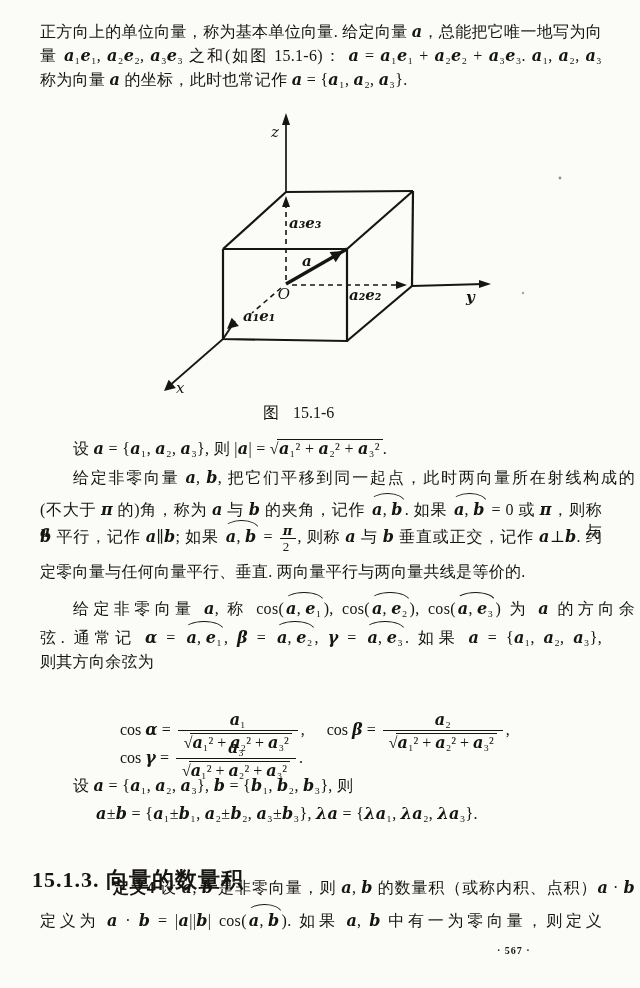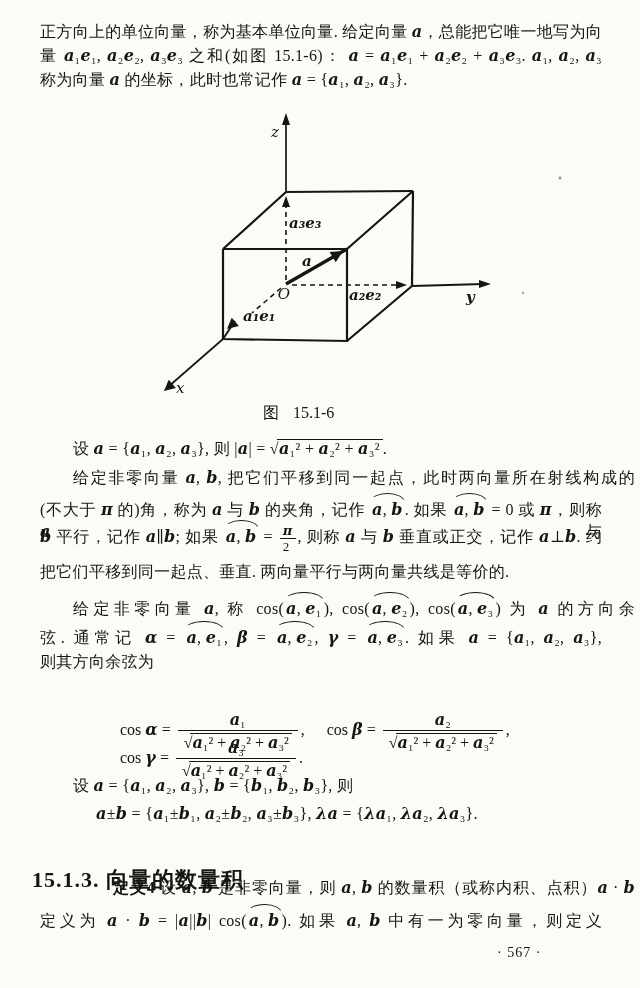--- a/index.html
+++ b/index.html
@@ -34,21 +34,21 @@
   .frac.small{font-size:13px;line-height:13px;margin:0 2px;}
   .frac.small .num{padding:0 3px 1px;}
   .frac.small .den{padding:1px 3px 0;}
   .formula-row{position:absolute;font-size:16px;color:#171514;}
   .fgap{display:inline-block;width:22px;}
   #section-heading{
     position:absolute;left:32px;top:865px;font-size:22px;font-weight:bold;letter-spacing:1px;
   }
   #figure-caption{position:absolute;left:263px;top:403px;font-size:16px;}
   #figure-caption .capnum{margin-left:14px;}
-  #page-number{position:absolute;left:497px;top:945px;font-size:14px;font-weight:normal;letter-spacing:1px;}
+  #page-number{position:absolute;left:497px;top:945px;font-size:10px;font-weight:bold;letter-spacing:1px;}
   svg{position:absolute;left:0;}
   svg text{font-family:"DejaVu Serif",serif;fill:#171514;}
   .sl{font-size:15px;font-style:italic;font-weight:bold;}
   .slo{font-size:15px;font-style:italic;}
 </style>
 </head>
 <body>
 
 <div class="line just" style="top:21px">正方向上的单位向量，称为基本单位向量. 给定向量 <i>a</i>，总能把它唯一地写为向</div>
 <div class="line just" style="top:45px">量 <i>a</i>₁<i>e</i>₁, <i>a</i>₂<i>e</i>₂, <i>a</i>₃<i>e</i>₃ 之和(如图 15.1-6)：  <i>a</i> = <i>a</i>₁<i>e</i>₁ + <i>a</i>₂<i>e</i>₂ + <i>a</i>₃<i>e</i>₃.  <i>a</i>₁, <i>a</i>₂, <i>a</i>₃</div>
@@ -105,21 +105,21 @@
 </div>
 
 <div class="line indent" style="top:438px">设 <i>a</i> = {<i>a</i>₁, <i>a</i>₂, <i>a</i>₃}, 则 |<i>a</i>| = <span class="sqrt">√<span class="rad"><i>a</i>₁² + <i>a</i>₂² + <i>a</i>₃²</span></span>.</div>
 
 <div class="line just indent" style="top:467px">给定非零向量 <i>a</i>, <i>b</i>, 把它们平移到同一起点，此时两向量所在射线构成的</div>
 <div class="line just" style="top:499px">(不大于 <i>π</i> 的)角，称为 <i>a</i> 与 <i>b</i> 的夹角，记作 <span class="hat"><i>a</i>, <i>b</i></span>. 如果 <span class="hat"><i>a</i>, <i>b</i></span> = 0 或 <i>π</i>，则称 <i>a</i> 与</div>
 <div class="line just" style="top:524px"><i>b</i> 平行，记作 <i>a</i>∥<i>b</i>;  如果 <span class="hat"><i>a</i>, <i>b</i></span> = <span class="frac small">
       <span class="num"><i>π</i></span>
       <span class="den">2</span>
     </span>, 则称 <i>a</i> 与 <i>b</i> 垂直或正交，记作 <i>a</i>⊥<i>b</i>. 约</div>
-<div class="line" style="top:561px">把它们平移到同一起点、垂直. 两向量平行与两向量共线是等价的.</div>
+<div class="line" style="top:561px">定零向量与任何向量平行、垂直. 两向量平行与两向量共线是等价的.</div>
 
 <div class="line just indent" style="top:598px">给定非零向量 <i>a</i>, 称 cos(<span class="hat"><i>a</i>, <i>e</i>₁</span>), cos(<span class="hat"><i>a</i>, <i>e</i>₂</span>), cos(<span class="hat"><i>a</i>, <i>e</i>₃</span>) 为 <i>a</i> 的方向余</div>
 <div class="line just" style="top:627px">弦. 通常记 <i>α</i> = <span class="hat"><i>a</i>, <i>e</i>₁</span>, <i>β</i> = <span class="hat"><i>a</i>, <i>e</i>₂</span>, <i>γ</i> = <span class="hat"><i>a</i>, <i>e</i>₃</span>. 如果 <i>a</i> = {<i>a</i>₁, <i>a</i>₂, <i>a</i>₃},</div>
 <div class="line" style="top:651px">则其方向余弦为</div>
 
 <div class="formula-row" style="left:120px;top:702px">
   <span>cos <i>α</i> = <span class="frac">
         <span class="num"><i>a</i>₁</span>
         <span class="den"><span class="sqrt">√<span class="rad"><i>a</i>₁² + <i>a</i>₂² + <i>a</i>₃²</span></span></span>
       </span>,</span><span class="fgap"></span><span>cos <i>β</i> = <span class="frac">

